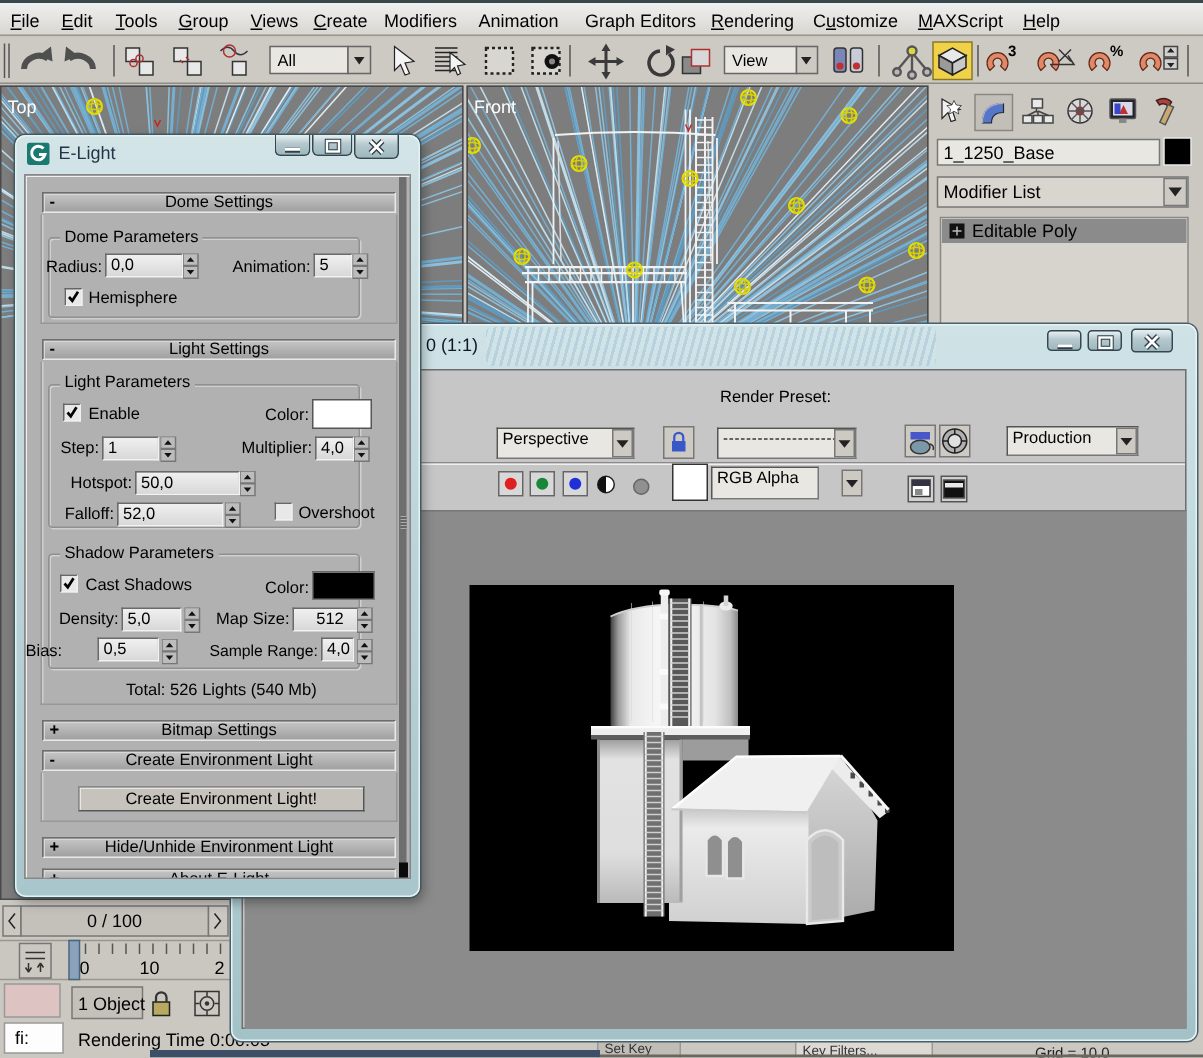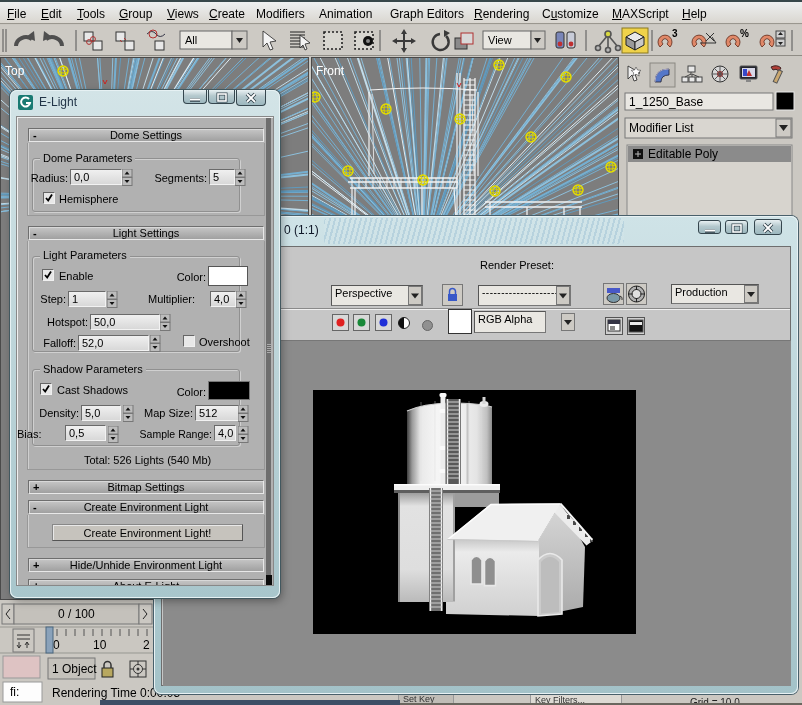--- a/index.html
+++ b/index.html
@@ -1004,21 +1004,21 @@
     <div class="gbox" style="left:15px;top:41px;width:208px;height:54px;"></div>
     <div class="glab" style="left:23px;top:35px;">Dome Parameters</div>
     <div class="lbl" style="left:0px;top:55px;width:51px;text-align:right;">Radius:</div>
     <div class="efld" style="left:53px;top:52px;width:52px;">0,0</div>
     <svg class="abs" width="11" height="17" style="left:105px;top:52px">
         <rect x="0" y="0" width="10" height="8" fill="#bcbcbc" stroke="#777" stroke-width="1"></rect>
         <rect x="0" y="8.5" width="10" height="8" fill="#bcbcbc" stroke="#777" stroke-width="1"></rect>
         <path d="M2.5,5.5 L7.5,5.5 L5,2.5 Z" fill="#111"></path>
         <path d="M2.5,11 L7.5,11 L5,14 Z" fill="#111"></path>
       </svg>
-    <div class="lbl" style="left:130px;top:55px;width:60px;text-align:right;">Segments:</div>
+    <div class="lbl" style="left:130px;top:55px;width:60px;text-align:right;">Animation:</div>
     <div class="efld" style="left:192px;top:52px;width:26px;">5</div>
     <svg class="abs" width="11" height="17" style="left:218px;top:52px">
         <rect x="0" y="0" width="10" height="8" fill="#bcbcbc" stroke="#777" stroke-width="1"></rect>
         <rect x="0" y="8.5" width="10" height="8" fill="#bcbcbc" stroke="#777" stroke-width="1"></rect>
         <path d="M2.5,5.5 L7.5,5.5 L5,2.5 Z" fill="#111"></path>
         <path d="M2.5,11 L7.5,11 L5,14 Z" fill="#111"></path>
       </svg>
     <div class="cb" style="left:26px;top:75px;">
         <svg width="10" height="10" style="position:absolute;left:0px;top:0px">
           <path d="M2,5 L4.2,7.5 L8,1.5" stroke="#000" stroke-width="1.8" fill="none"></path>
@@ -1039,21 +1039,21 @@
     <div class="lbl" style="left:139px;top:154px;width:50px;text-align:right;">Color:</div>
     <div class="abs" style="left:191px;top:149px;width:40px;height:20px;background:#fff;border:1px solid #555;"></div>
     <div class="lbl" style="left:0px;top:176px;width:49px;text-align:right;">Step:</div>
     <div class="efld" style="left:51px;top:174px;width:38px;">1</div>
     <svg class="abs" width="11" height="17" style="left:90px;top:174px">
         <rect x="0" y="0" width="10" height="8" fill="#bcbcbc" stroke="#777" stroke-width="1"></rect>
         <rect x="0" y="8.5" width="10" height="8" fill="#bcbcbc" stroke="#777" stroke-width="1"></rect>
         <path d="M2.5,5.5 L7.5,5.5 L5,2.5 Z" fill="#111"></path>
         <path d="M2.5,11 L7.5,11 L5,14 Z" fill="#111"></path>
       </svg>
-    <div class="lbl" style="left:131px;top:176px;width:60px;">Multiplier:</div>
+    <div class="lbl" style="left:131px;top:176px;width:60px;text-align:right;">Multiplier:</div>
     <div class="efld" style="left:193px;top:174px;width:26px;">4,0</div>
     <svg class="abs" width="11" height="17" style="left:219px;top:174px">
         <rect x="0" y="0" width="10" height="8" fill="#bcbcbc" stroke="#777" stroke-width="1"></rect>
         <rect x="0" y="8.5" width="10" height="8" fill="#bcbcbc" stroke="#777" stroke-width="1"></rect>
         <path d="M2.5,5.5 L7.5,5.5 L5,2.5 Z" fill="#111"></path>
         <path d="M2.5,11 L7.5,11 L5,14 Z" fill="#111"></path>
       </svg>
     <div class="lbl" style="left:11px;top:199px;width:60px;text-align:right;">Hotspot:</div>
     <div class="efld" style="left:73px;top:197px;width:70px;">50,0</div>
     <svg class="abs" width="11" height="17" style="left:143px;top:197px">
@@ -1085,21 +1085,21 @@
     <div class="abs" style="left:191px;top:264px;width:42px;height:19px;background:#000;border:1px solid #777;"></div>
     <div class="lbl" style="left:2px;top:290px;width:60px;text-align:right;">Density:</div>
     <div class="efld" style="left:64px;top:288px;width:40px;">5,0</div>
     <svg class="abs" width="11" height="17" style="left:106px;top:288px">
         <rect x="0" y="0" width="10" height="8" fill="#bcbcbc" stroke="#777" stroke-width="1"></rect>
         <rect x="0" y="8.5" width="10" height="8" fill="#bcbcbc" stroke="#777" stroke-width="1"></rect>
         <path d="M2.5,5.5 L7.5,5.5 L5,2.5 Z" fill="#111"></path>
         <path d="M2.5,11 L7.5,11 L5,14 Z" fill="#111"></path>
       </svg>
     <div class="lbl" style="left:116px;top:290px;width:60px;text-align:right;">Map Size:</div>
-    <div class="efld" style="left:178px;top:288px;width:50px;">512</div>
+    <div class="efld" style="left:178px;top:288px;width:50px;text-align:center;">512</div>
     <svg class="abs" width="11" height="17" style="left:221px;top:288px">
         <rect x="0" y="0" width="10" height="8" fill="#bcbcbc" stroke="#777" stroke-width="1"></rect>
         <rect x="0" y="8.5" width="10" height="8" fill="#bcbcbc" stroke="#777" stroke-width="1"></rect>
         <path d="M2.5,5.5 L7.5,5.5 L5,2.5 Z" fill="#111"></path>
         <path d="M2.5,11 L7.5,11 L5,14 Z" fill="#111"></path>
       </svg>
     <div class="lbl" style="left:0px;top:311px;width:46px;">Bias:</div>
     <div class="efld" style="left:48px;top:308px;width:41px;">0,5</div>
     <svg class="abs" width="11" height="17" style="left:91px;top:309px">
         <rect x="0" y="0" width="10" height="8" fill="#bcbcbc" stroke="#777" stroke-width="1"></rect>

